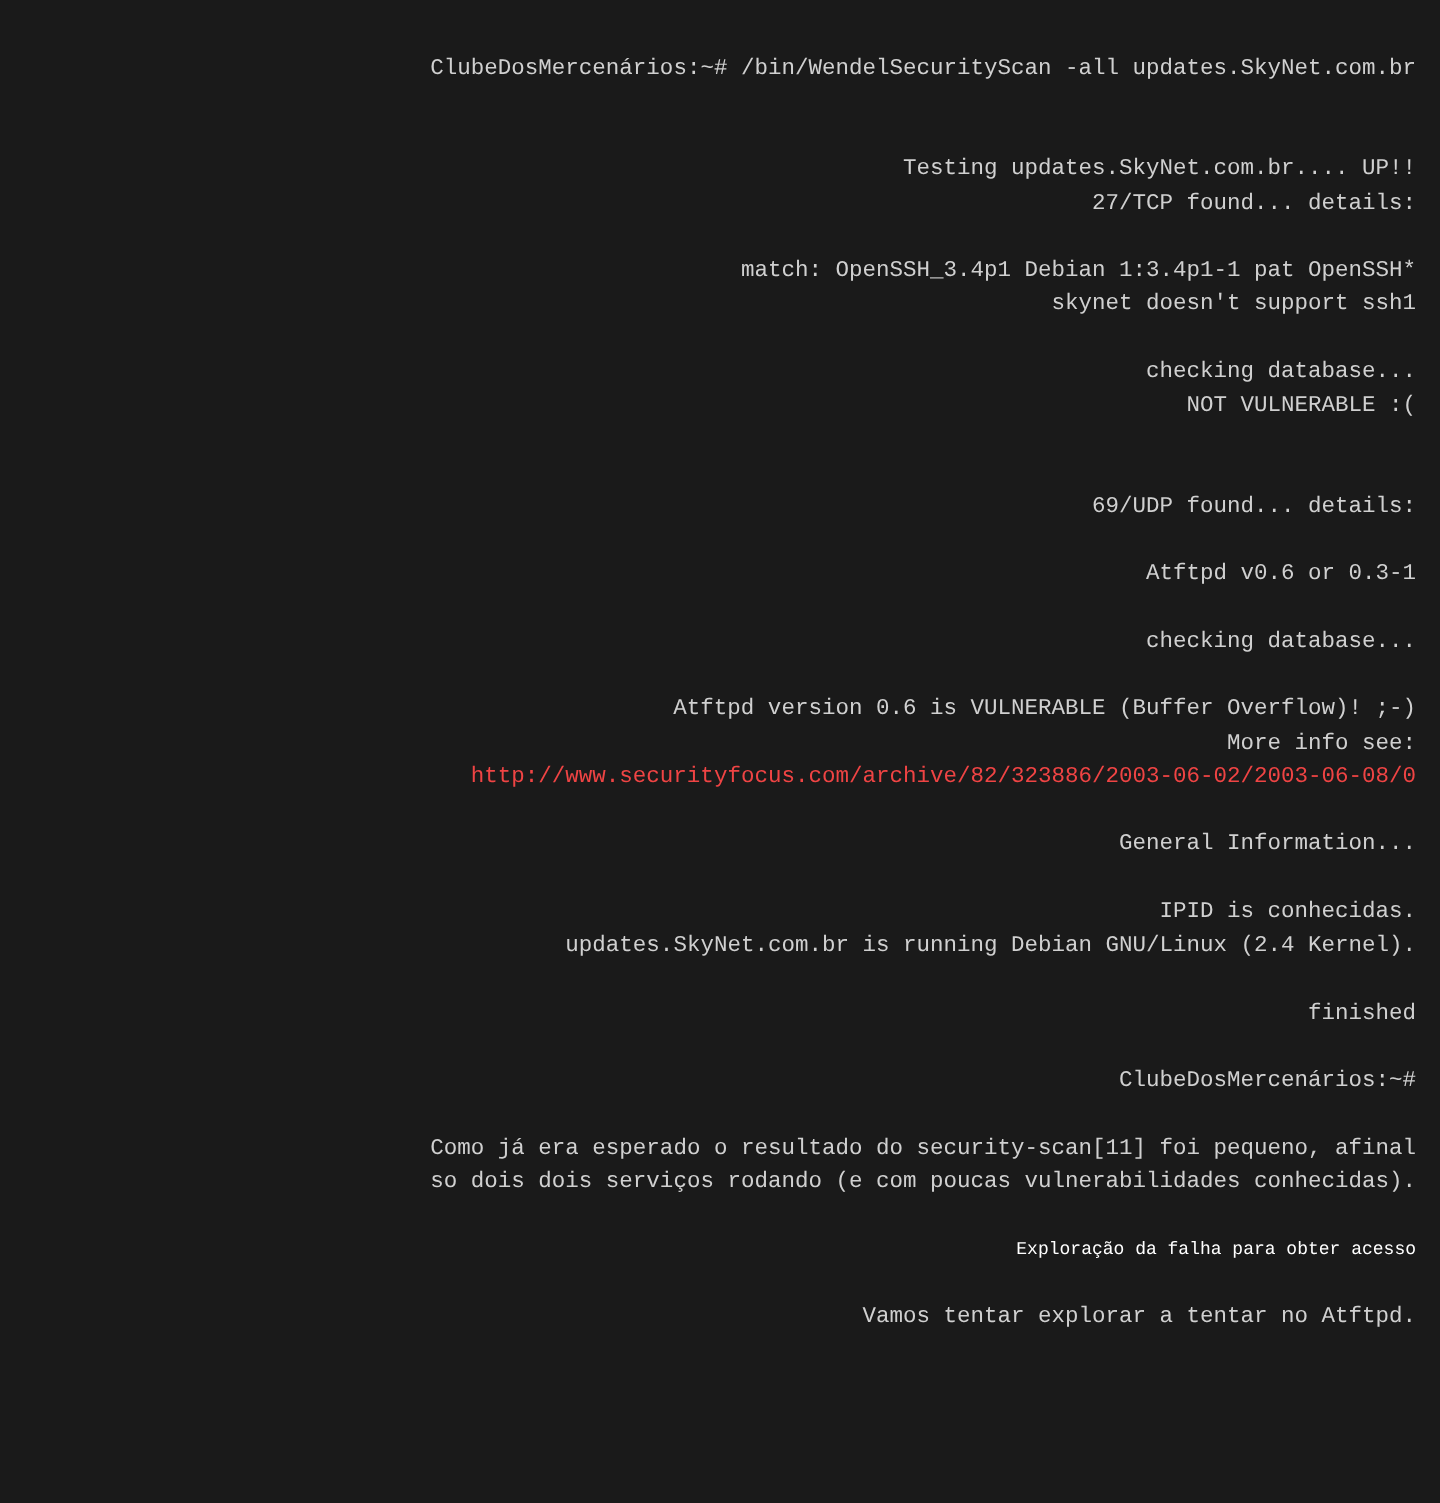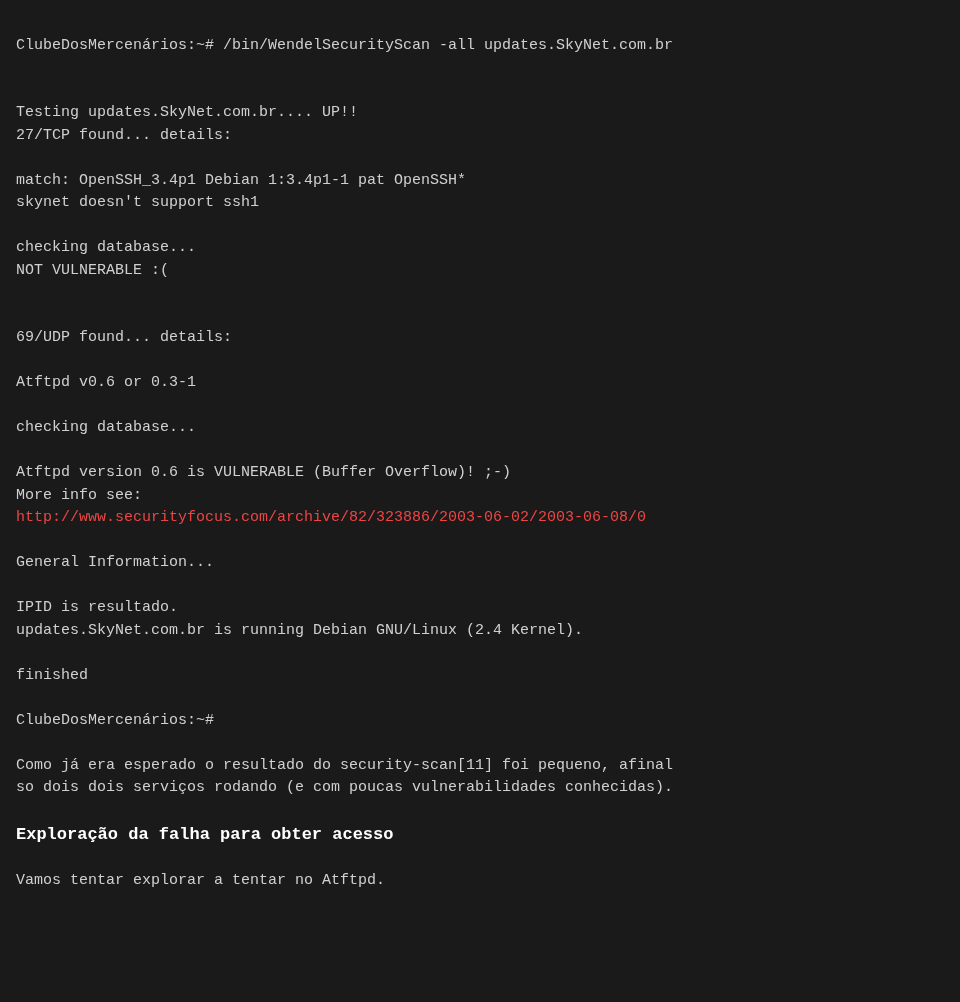--- a/index.html
+++ b/index.html
@@ -1,18 +1,19 @@
 <!DOCTYPE html>
 <html><head>
   <meta charset="utf-8">
   <style>
     * {
       margin: 0;
       padding: 0;
       box-sizing: border-box;
+      text-align: right;
     }
 
     body {
       background-color: #1a1a1a;
       color: #d0d0d0;
       font-family: 'Courier New', Courier, monospace;
       font-size: 15px;
       line-height: 1.5;
       padding: 12px 16px;
       width: 960px;
@@ -30,23 +31,23 @@
 
     .highlight-yellow {
       color: #ffcc00;
     }
 
     .url-color {
       color: #ef4444;
     }
 
     .section-header {
-      font-weight: bold;
+      font-weight: normal;
       color: #ffffff;
-      font-size: 17px;
+      font-size: 12px;
     }
   </style>
 </head>
 <body>
 
 <div class="terminal-content">
 <span>ClubeDosMercenários:~# /bin/WendelSecurityScan -all updates.SkyNet.com.br</span>
 
 
 <span>Testing updates.SkyNet.com.br.... UP!!</span>
@@ -64,21 +65,21 @@
 <span>Atftpd v0.6 or 0.3-1</span>
 
 <span>checking database...</span>
 
 <span>Atftpd version 0.6 is VULNERABLE (Buffer Overflow)! ;-)</span>
 <span>More info see:</span>
 <span class="url-color">http://www.securityfocus.com/archive/82/323886/2003-06-02/2003-06-08/0</span>
 
 <span>General Information...</span>
 
-<span>IPID is resultado.</span>
+<span>IPID is conhecidas.</span>
 <span>updates.SkyNet.com.br is running Debian GNU/Linux (2.4 Kernel).</span>
 
 <span>finished</span>
 
 <span>ClubeDosMercenários:~#</span>
 
 <span>Como já era esperado o resultado do security-scan[11] foi pequeno, afinal</span>
 <span>so dois dois serviços rodando (e com poucas vulnerabilidades conhecidas).</span>
 
 <span class="section-header">Exploração da falha para obter acesso</span>

